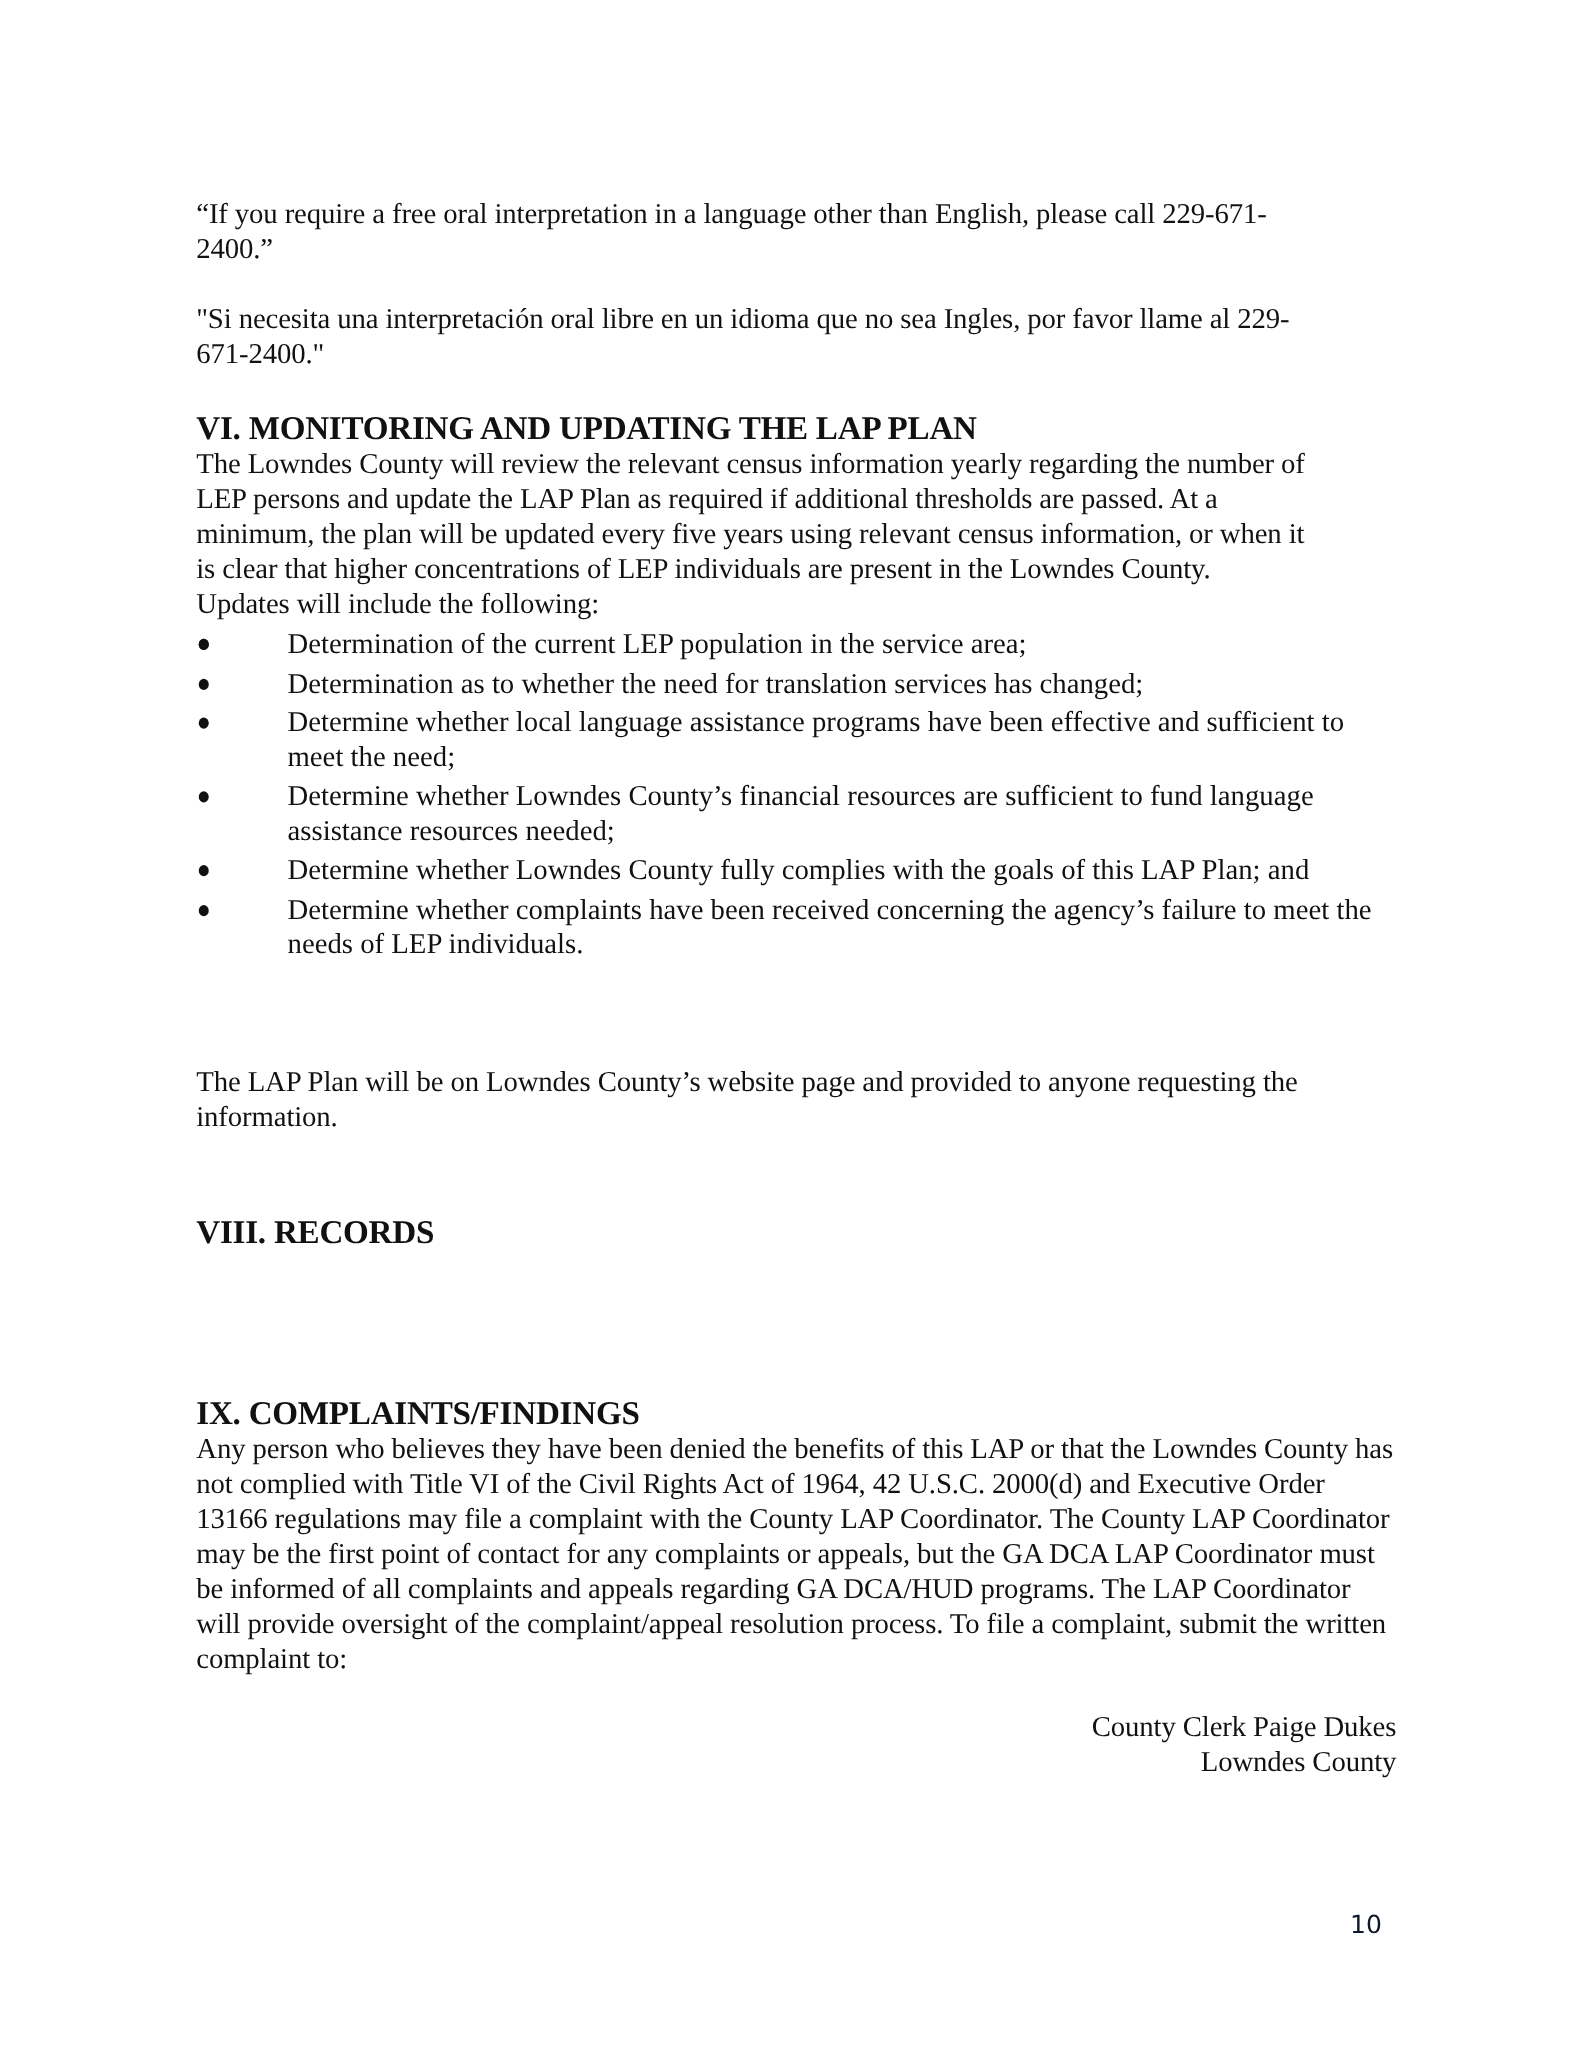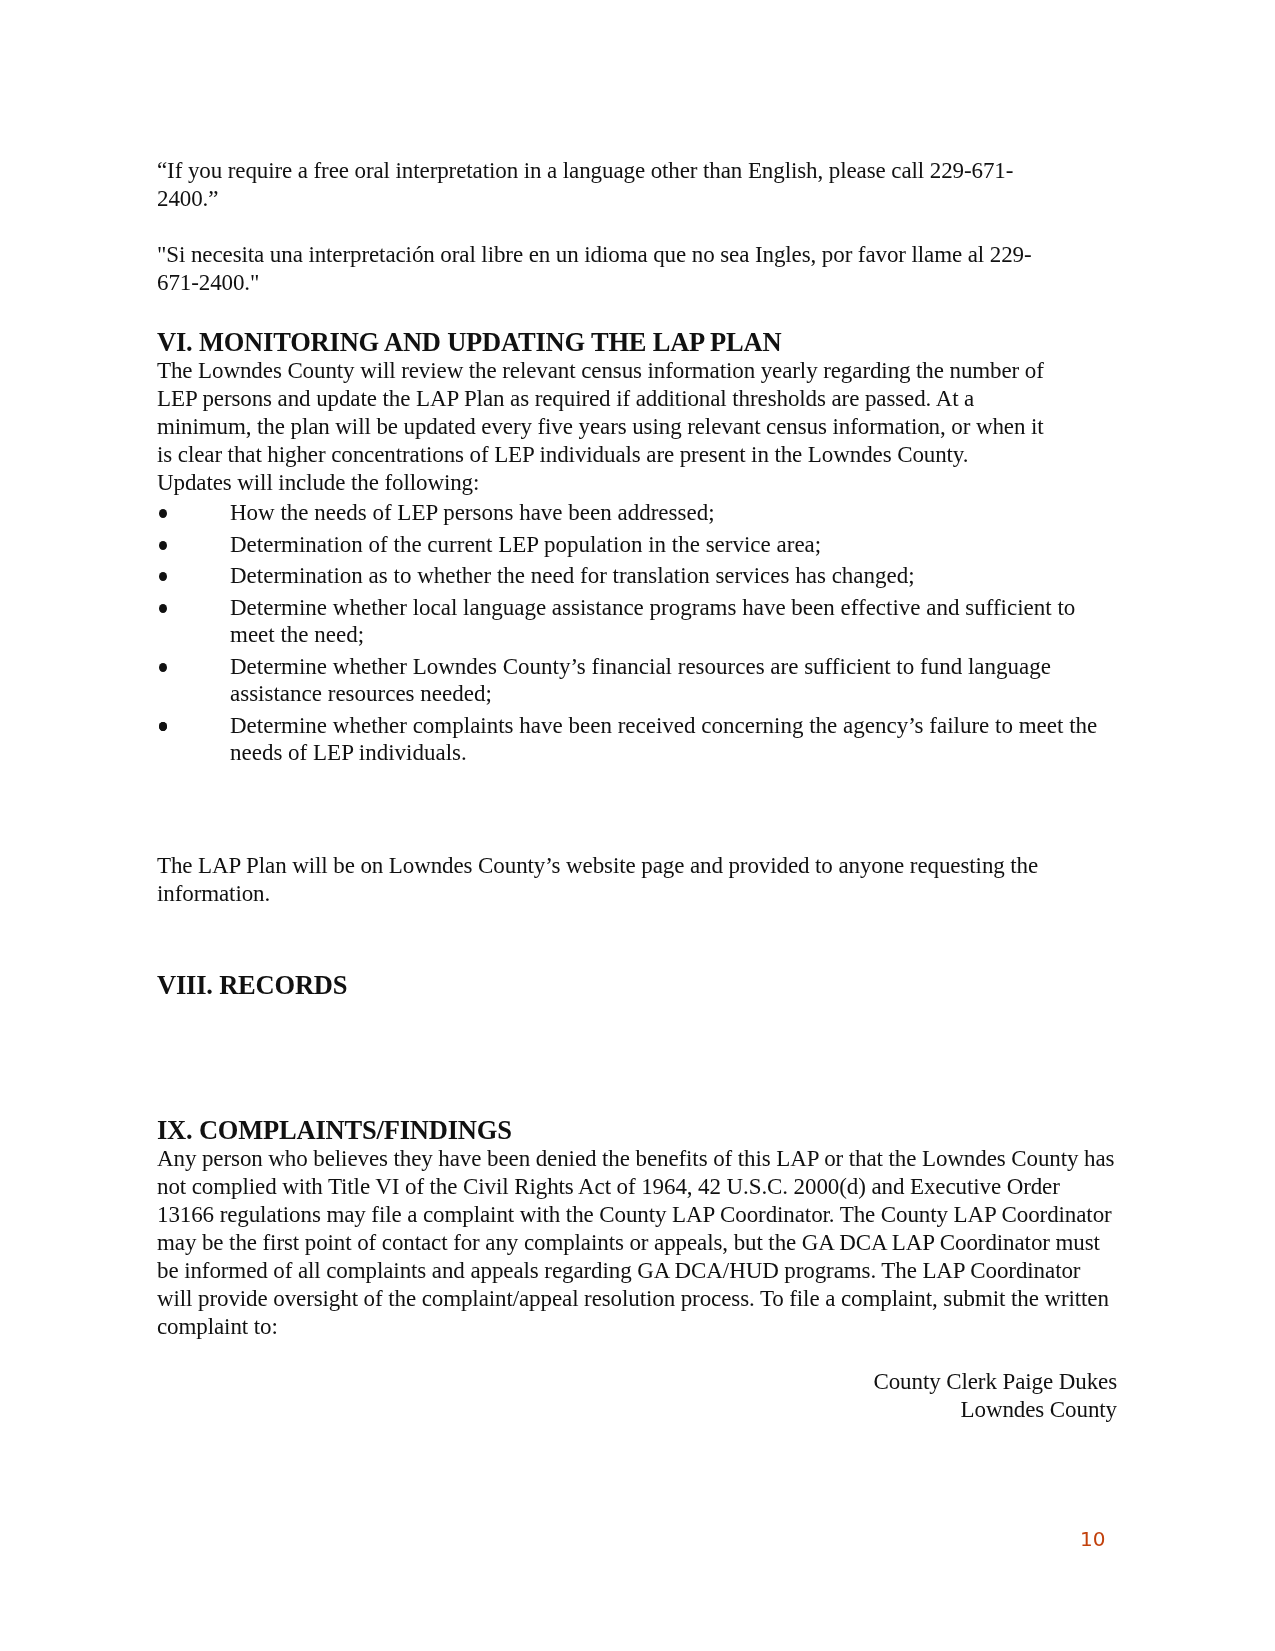--- a/index.html
+++ b/index.html
@@ -21,21 +21,21 @@
     margin-bottom: 4px;
   }
   ul.bullets li .dot {
     position: absolute; left: 2px; top: 10px; width: 8px; height: 9px;
     background: #111; border-radius: 50%;
   }
   .address { padding-left: 73px; }
   .page-num {
     position: absolute; left: 1080px; top: 1527px;
     font-family: "DejaVu Sans", "Liberation Sans", sans-serif;
-    font-size: 20px; color: #c2410c;
+    font-size: 20px; color: #0f172a;
   }
 </style>
 </head>
 <body>
 
 <div class="page">
 
   <div class="blk body-text" style="top:157px;">
     <div class="line">“If you require a free oral interpretation in a language other than English, please call 229-671-</div>
     <div class="line">2400.”</div>
@@ -48,26 +48,26 @@
   <div class="blk" style="top:327px;">
     <div class="heading">VI. MONITORING AND UPDATING THE LAP PLAN</div>
     <div class="body-text">
       <div class="line">The Lowndes County will review the relevant census information yearly regarding the number of</div>
       <div class="line">LEP persons and update the LAP Plan as required if additional thresholds are passed. At a</div>
       <div class="line">minimum, the plan will be updated every five years using relevant census information, or when it</div>
       <div class="line">is clear that higher concentrations of LEP individuals are present in the Lowndes County.</div>
       <div class="line">Updates will include the following:</div>
     </div>
     <ul class="bullets" style="margin-top:2px;">
-      <li><span class="dot"></span><span>How the needs of LEP persons have been addressed;</span></li>
+      <li><span class="dot"></span></li>
       <li><span class="dot"></span><span>Determination of the current LEP population in the service area;</span></li>
       <li><span class="dot"></span><span>Determination as to whether the need for translation services has changed;</span></li>
       <li><span class="dot"></span><span>Determine whether local language assistance programs have been effective and sufficient to meet the need;</span></li>
       <li><span class="dot"></span><span>Determine whether Lowndes County’s financial resources are sufficient to fund language assistance resources needed;</span></li>
-      <li><span class="dot"></span></li>
+      <li><span class="dot"></span><span>Determine whether Lowndes County fully complies with the goals of this LAP Plan; and</span></li>
       <li><span class="dot"></span><span>Determine whether complaints have been received concerning the agency’s failure to meet the needs of LEP individuals.</span></li>
     </ul>
   </div>
 
   <div class="blk" style="top:852px;">
     <p class="body-text">The LAP Plan will be on Lowndes County’s website page and provided to anyone requesting the information.</p>
   </div>
 
   <div class="blk" style="top:970px;">
     <div class="heading">VIII. RECORDS</div>

